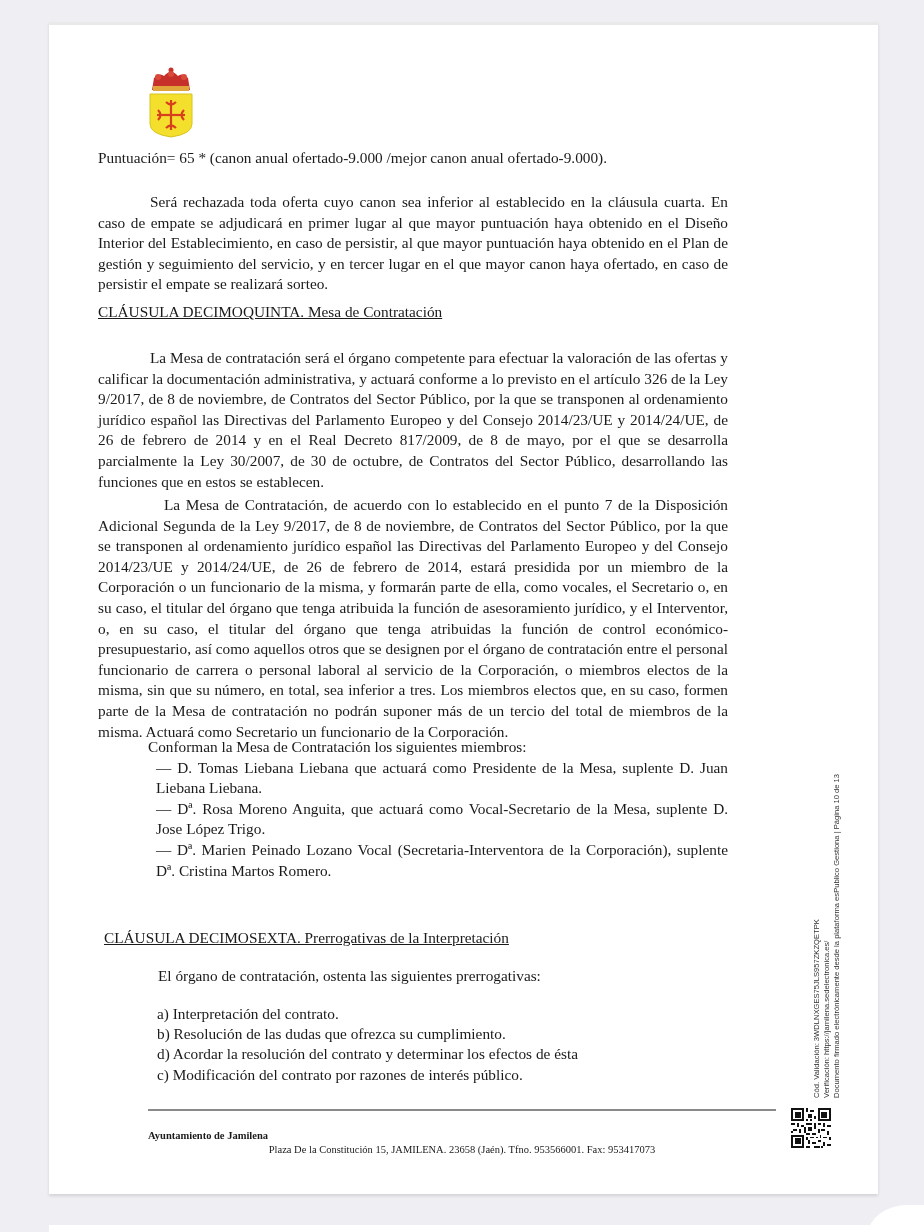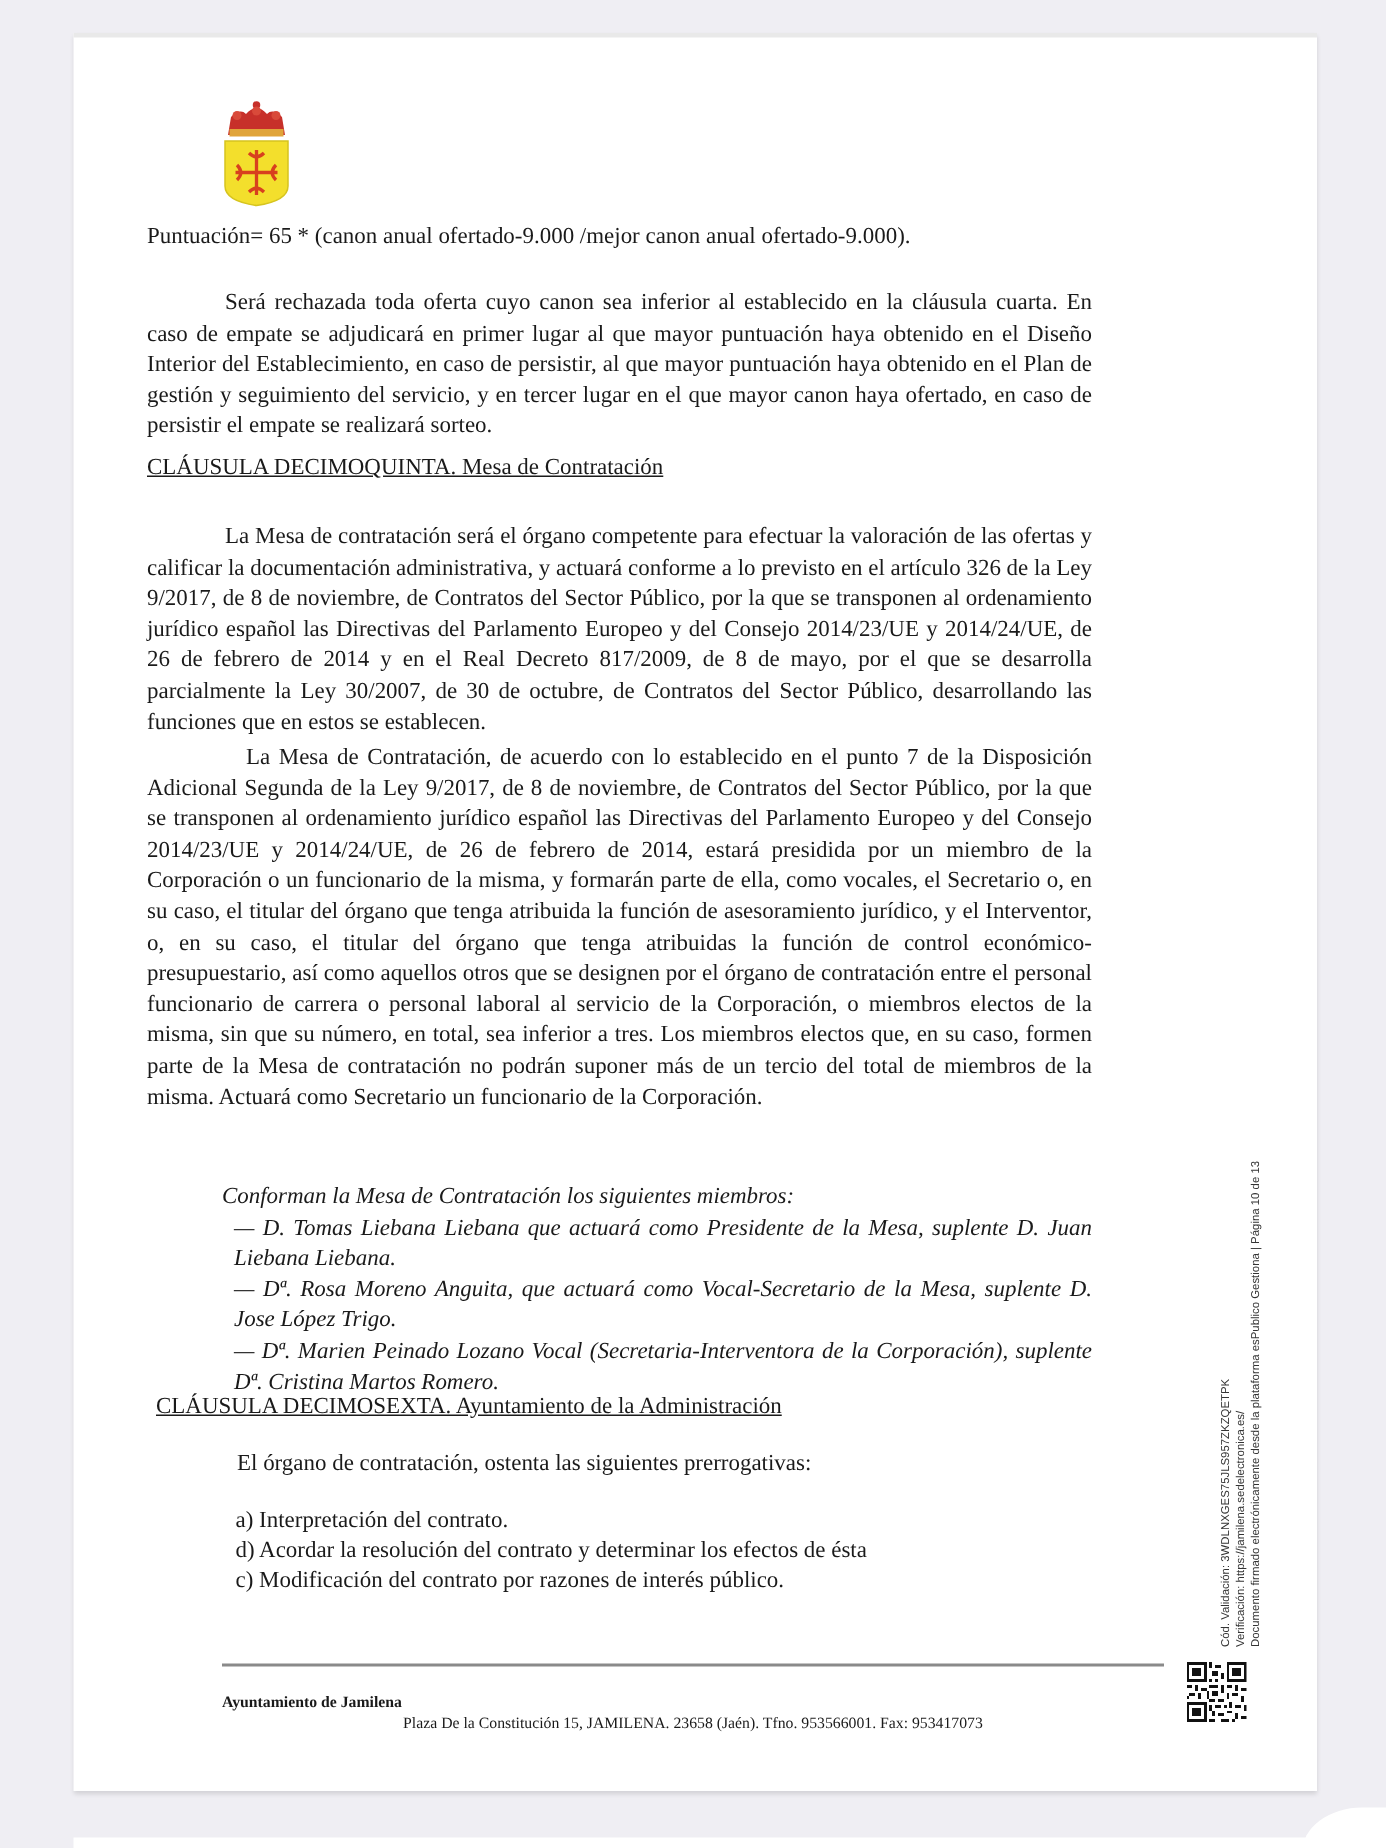--- a/index.html
+++ b/index.html
@@ -99,33 +99,34 @@
   <p class="p" style="top:148px;">Puntuación= 65 * (canon anual ofertado-9.000 /mejor canon anual ofertado-9.000).</p>
 
   <p class="p indent1" style="top:192px;">Será rechazada toda oferta cuyo canon sea inferior al establecido en la cláusula cuarta. En caso de empate se adjudicará en primer lugar al que mayor puntuación haya obtenido en el Diseño Interior del Establecimiento, en caso de persistir, al que mayor puntuación haya obtenido en el Plan de gestión y seguimiento del servicio, y en tercer lugar en el que mayor canon haya ofertado, en caso de persistir el empate se realizará sorteo.</p>
 
   <h2 class="heading" style="top:302px;">CLÁUSULA DECIMOQUINTA. Mesa de Contratación</h2>
 
   <p class="p indent1" style="top:348px;">La Mesa de contratación será el órgano competente para efectuar la valoración de las ofertas y calificar la documentación administrativa, y actuará conforme a lo previsto en el artículo 326 de la Ley 9/2017, de 8 de noviembre, de Contratos del Sector Público, por la que se transponen al ordenamiento jurídico español las Directivas del Parlamento Europeo y del Consejo 2014/23/UE y 2014/24/UE, de 26 de febrero de 2014 y en el Real Decreto 817/2009, de 8 de mayo, por el que se desarrolla parcialmente la Ley 30/2007, de 30 de octubre, de Contratos del Sector Público, desarrollando las funciones que en estos se establecen.</p>
 
   <p class="p indent2" style="top:495px;">La Mesa de Contratación, de acuerdo con lo establecido en el punto 7 de la Disposición Adicional Segunda de la Ley 9/2017, de 8 de noviembre, de Contratos del Sector Público, por la que se transponen al ordenamiento jurídico español las Directivas del Parlamento Europeo y del Consejo 2014/23/UE y 2014/24/UE, de 26 de febrero de 2014, estará presidida por un miembro de la Corporación o un funcionario de la misma, y formarán parte de ella, como vocales, el Secretario o, en su caso, el titular del órgano que tenga atribuida la función de asesoramiento jurídico, y el Interventor, o, en su caso, el titular del órgano que tenga atribuidas la función de control económico-presupuestario, así como aquellos otros que se designen por el órgano de contratación entre el personal funcionario de carrera o personal laboral al servicio de la Corporación, o miembros electos de la misma, sin que su número, en total, sea inferior a tres. Los miembros electos que, en su caso, formen parte de la Mesa de contratación no podrán suponer más de un tercio del total de miembros de la misma. Actuará como Secretario un funcionario de la Corporación.</p>
 
-  <div class="members" style="top:788px;font-style:italic;">
+  <div class="members" style="top:737px;">
     <p class="line">Conforman la Mesa de Contratación los siguientes miembros:</p>
     <p class="line sub">— D. Tomas Liebana Liebana que actuará como Presidente de la Mesa, suplente D. Juan Liebana Liebana.</p>
     <p class="line sub">— Dª. Rosa Moreno Anguita, que actuará como Vocal-Secretario de la Mesa, suplente D. Jose López Trigo.</p>
     <p class="line sub">— Dª. Marien Peinado Lozano Vocal (Secretaria-Interventora de la Corporación), suplente Dª. Cristina Martos Romero.</p>
   </div>
 
-  <h2 class="heading" style="top:928px; left:6px;">CLÁUSULA DECIMOSEXTA. Ayuntamiento de la Administración</h2>
+  <h2 class="heading" style="top:928px; left:6px;">CLÁUSULA DECIMOSEXTA. Prerrogativas de la Interpretación</h2>
 
   <p class="p" style="top:966px; left:60px; width:560px;">El órgano de contratación,  ostenta las siguientes prerrogativas:</p>
 
   <div class="prerog-list" style="top:1004px;margin-left:20px;">
     <div>a) Interpretación del contrato.</div>
+    <div>b) Resolución de las dudas que ofrezca su cumplimiento.</div>
     <div>d) Acordar la resolución del contrato y determinar los efectos de ésta</div>
     <div>c) Modificación del contrato por razones de interés público.</div>
   </div>
 </div>
 
 <div class="footer-rule"></div>
 <div class="footer-name">Ayuntamiento de Jamilena</div>
 <div class="footer-address">Plaza De la Constitución 15, JAMILENA. 23658 (Jaén). Tfno. 953566001. Fax: 953417073</div>
 
 <div class="side-text">

